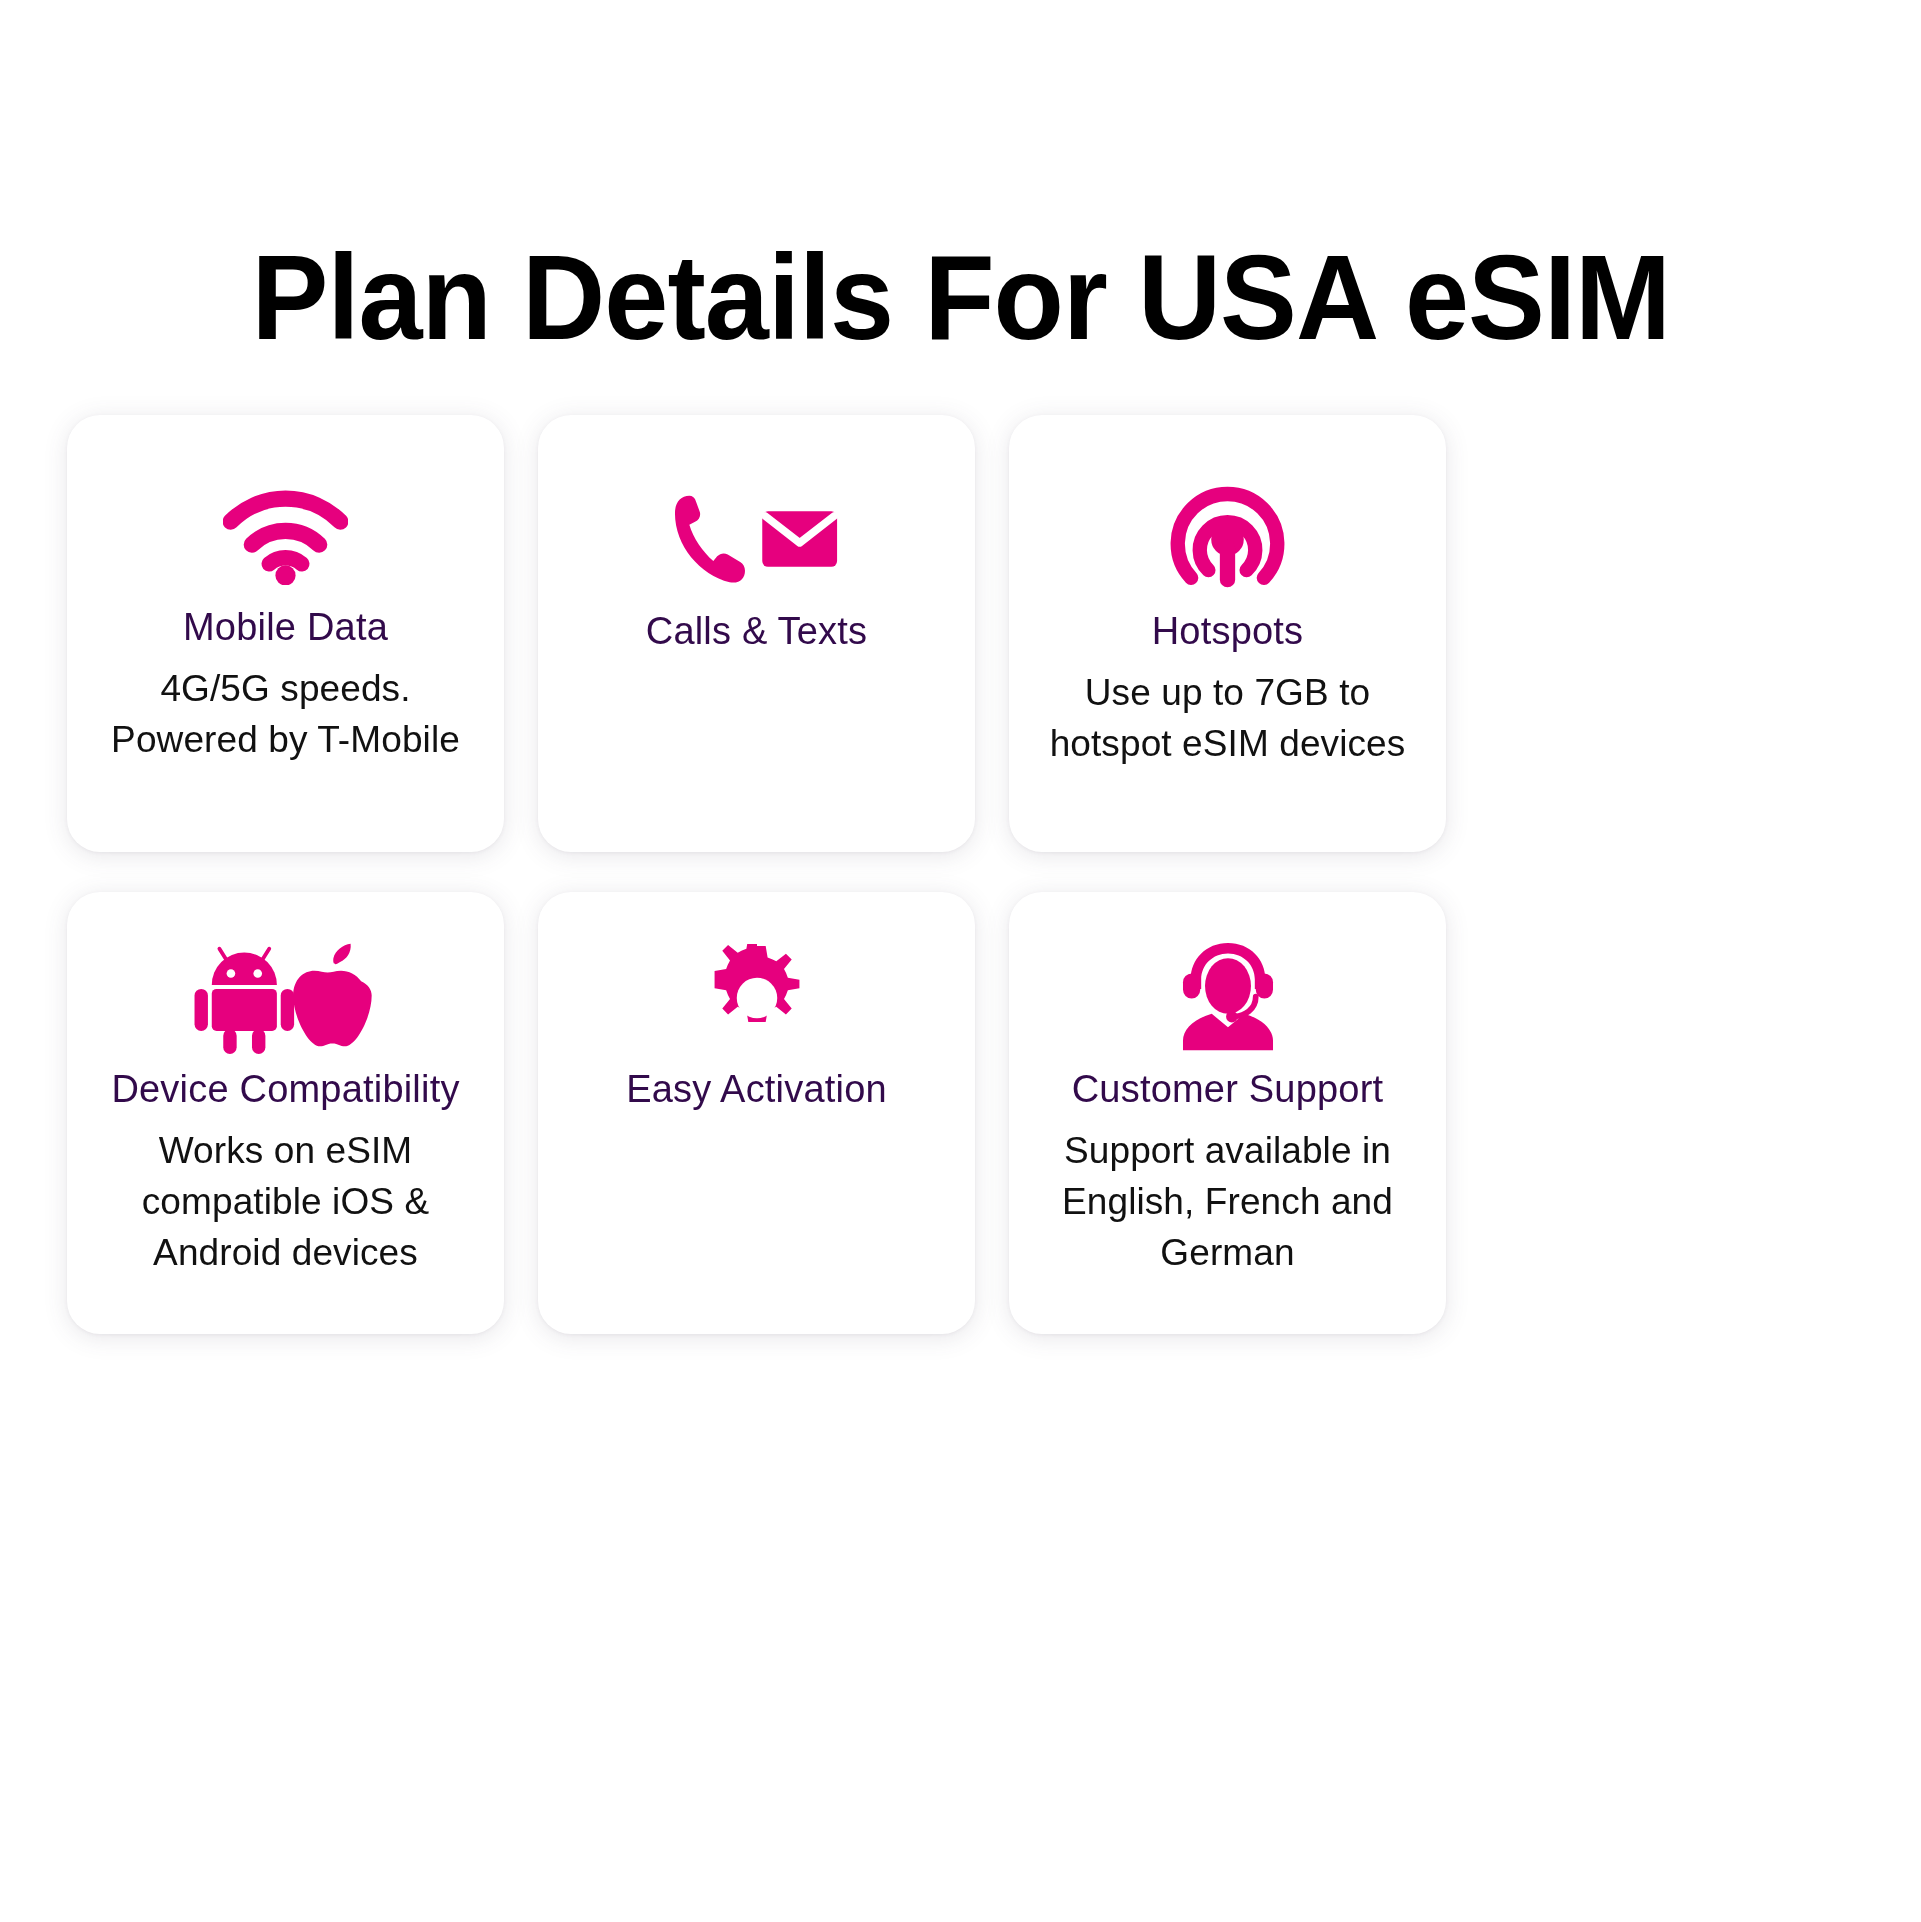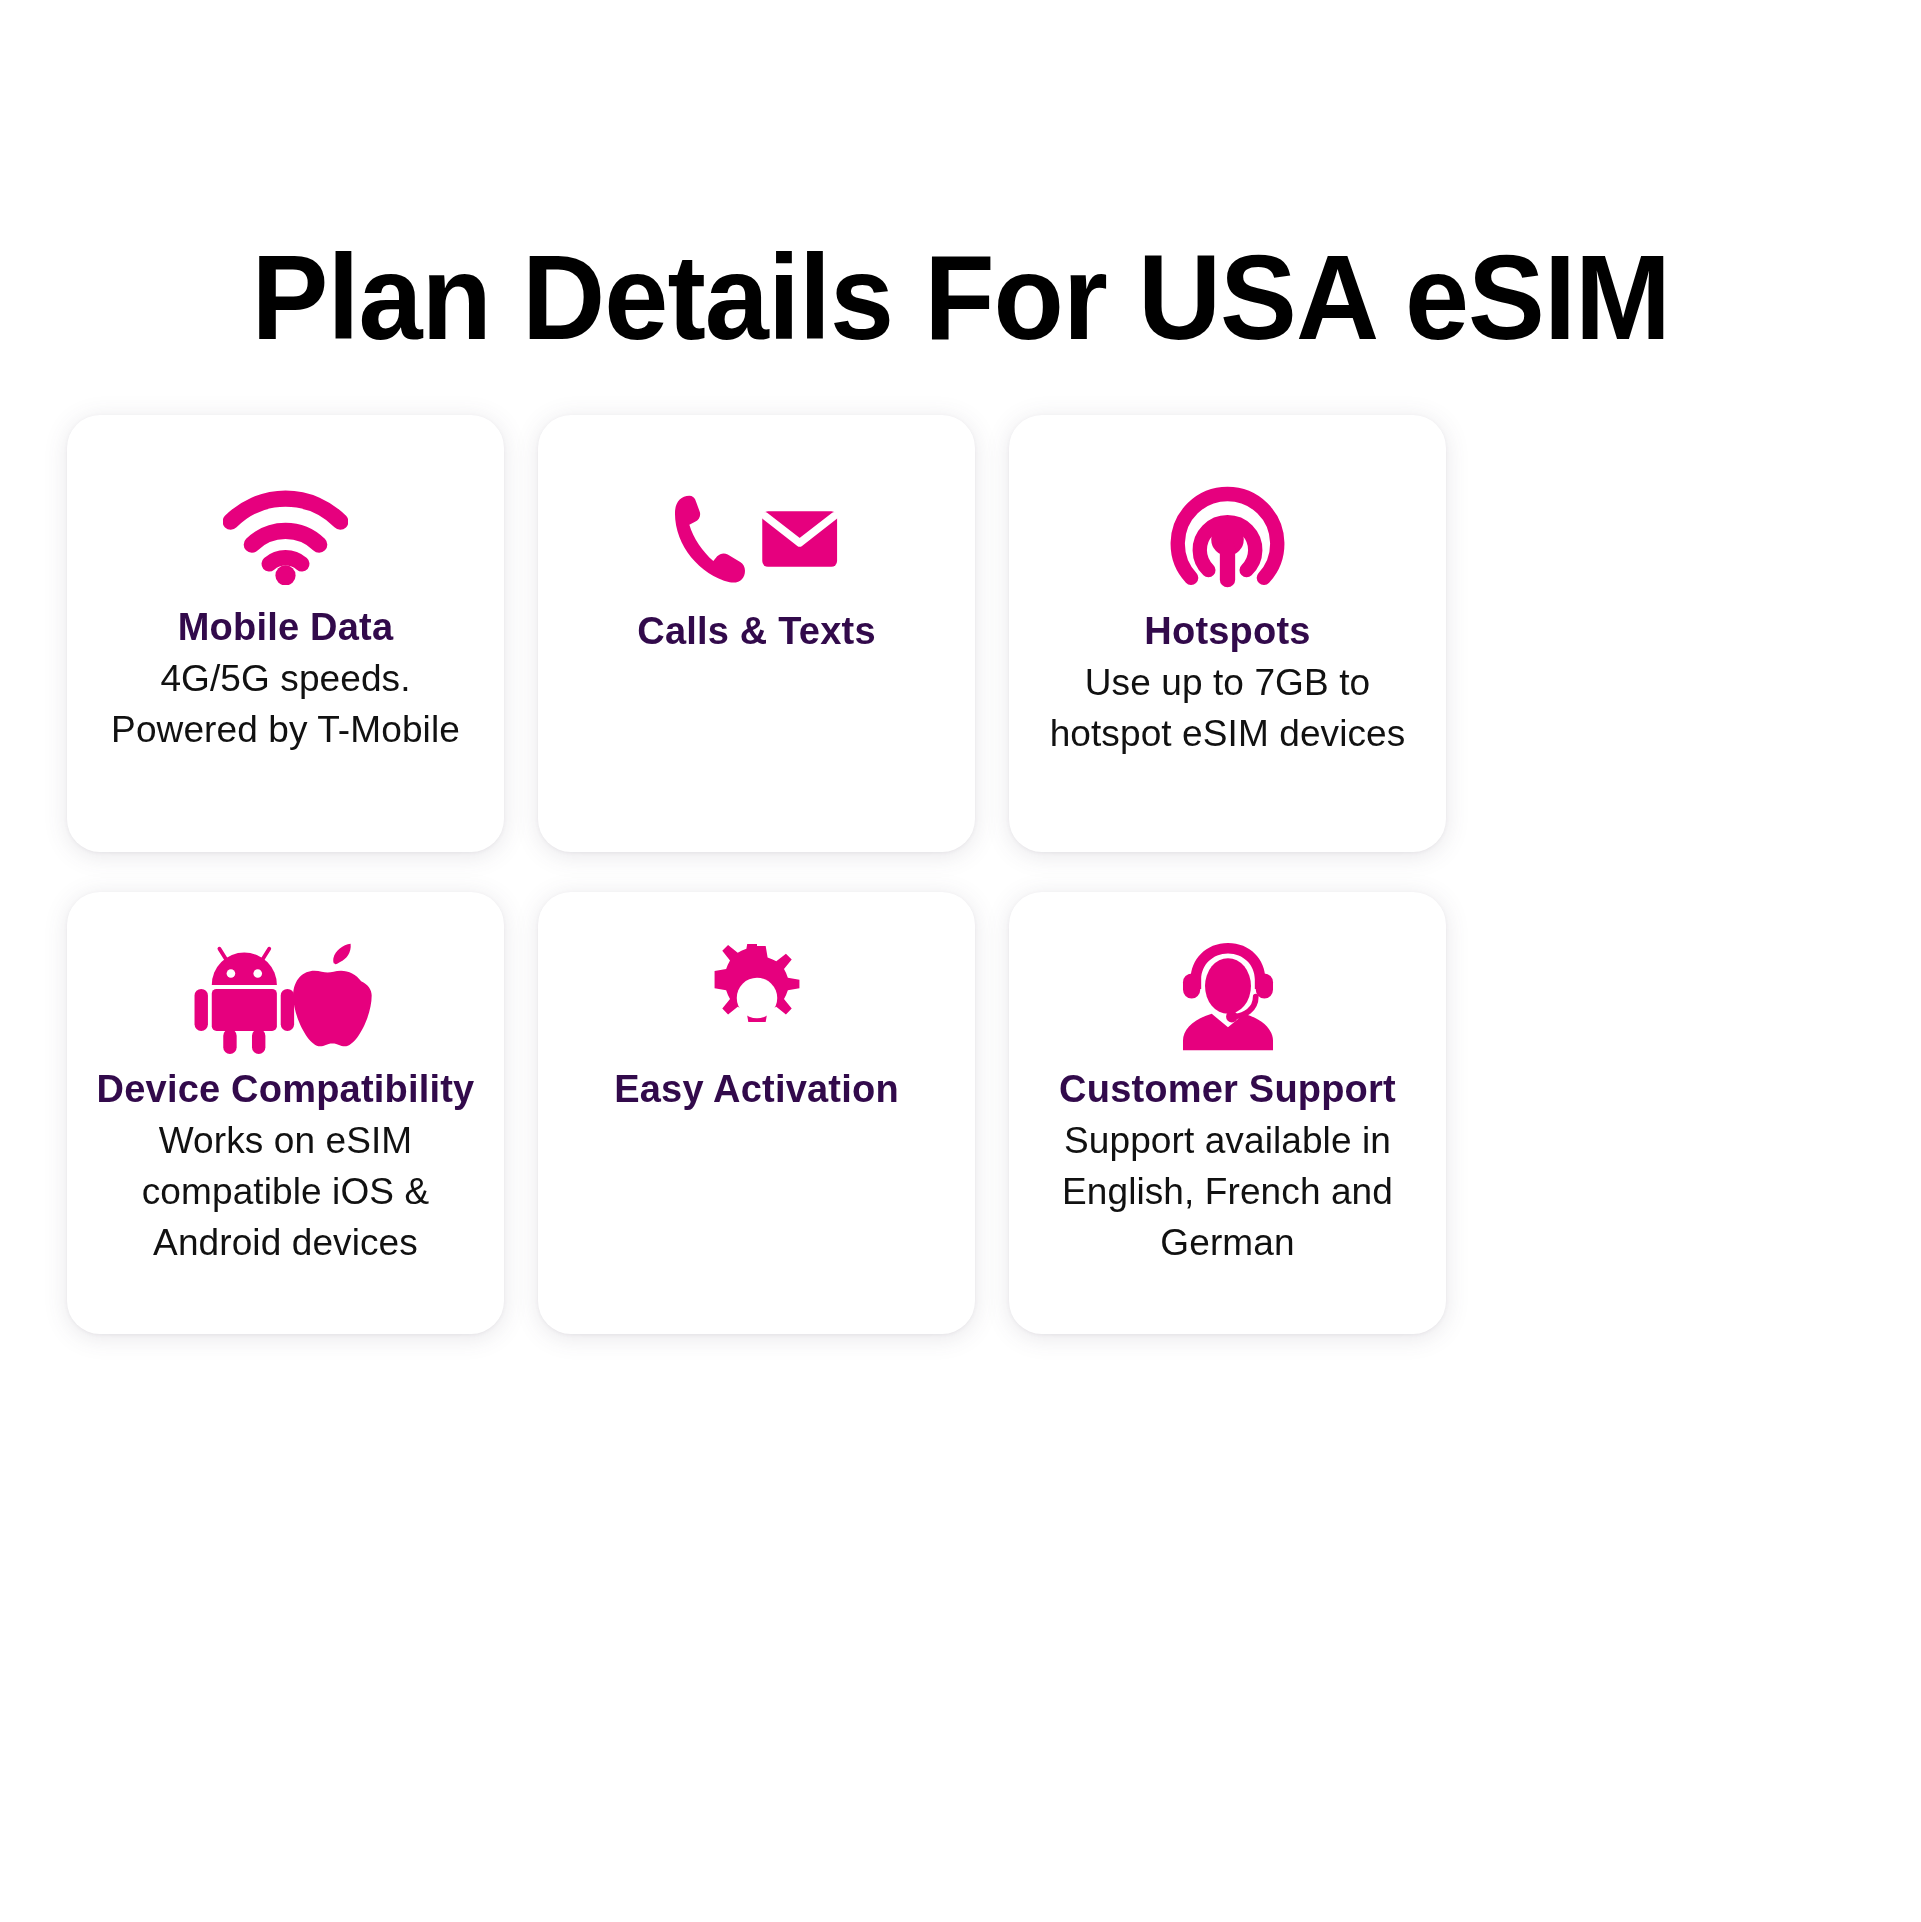--- a/index.html
+++ b/index.html
@@ -77,37 +77,37 @@
     display: flex;
     align-items: center;
     justify-content: center;
     height: 115px;
     margin-bottom: 9.6px;
   }
   .icon-box svg { display: block; }
 
   .card-title {
     font-family: "Liberation Sans", sans-serif;
-    font-weight: 700;
+    font-weight: 400;
     font-size: 38px;
     line-height: 1.28;
     color: #320A4B;
     text-align: center;
     margin: 0 0 1.9px 0;
     letter-spacing: 0.2px;
   }
 
   .card-body {
     font-family: "Liberation Sans", sans-serif;
     font-weight: 400;
     font-size: 37px;
     line-height: 1.38;
     color: #111111;
     text-align: center;
-    margin: 0;
+    margin: 10px;
     letter-spacing: 0.1px;
   }
 
   
   .icon-wifi       { margin-top: -5.8px; }
   .icon-calls      { margin-top: -1.9px; }
   .icon-hotspot    { margin-top: -1.9px; }
   .icon-devices    { margin-top: -1.9px; }
   .icon-gear       { margin-top: -1.9px; }
   .icon-support    { margin-top: -1.9px; }

